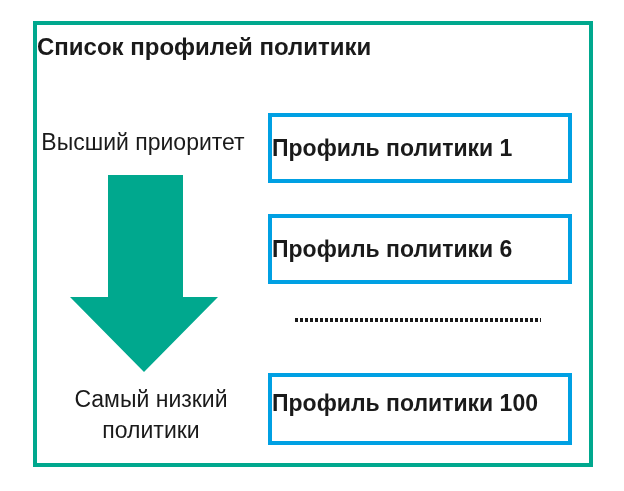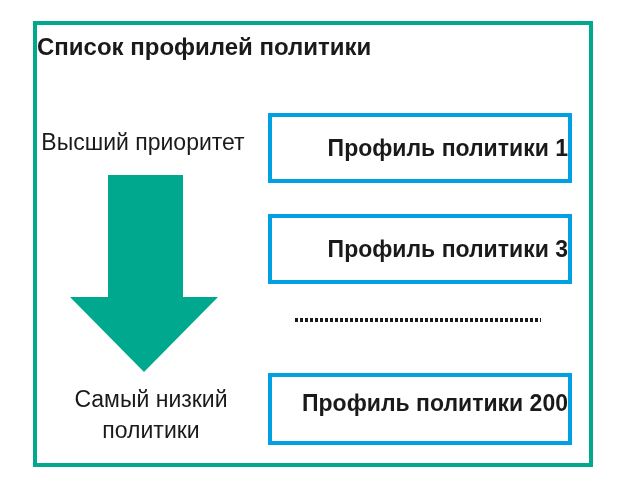--- a/index.html
+++ b/index.html
@@ -66,21 +66,21 @@
     padding-left:16px;
   }
   .profile-box{
     position:absolute;
     left:268px;
     width:304px; height:70px;
     border:4px solid var(--box-border);
     background:#ffffff;
     display:flex;
     align-items:center;
-    justify-content:flex-end;
+    justify-content:flex-start;
     font-size:23px;
     font-weight:bold;
     color:var(--text);
     white-space:nowrap;
   }
   .box-1{top:113px;}
   .box-2{top:214px;}
   .box-3{top:373px; height:72px;}
   .box-3 .profile-label{position:relative; top:-6px;}
   .dots{
@@ -105,21 +105,21 @@
   <div class="label-low">
     <div>Самый низкий</div>
     <div>политики</div>
   </div>
 
   <div class="profile-box box-1">
     <span class="profile-label">Профиль политики 1</span>
   </div>
 
   <div class="profile-box box-2">
-    <span class="profile-label">Профиль политики 3</span>
+    <span class="profile-label">Профиль политики 6</span>
   </div>
 
   <div class="dots"></div>
 
   <div class="profile-box box-3">
-    <span class="profile-label">Профиль политики 200</span>
+    <span class="profile-label">Профиль политики 100</span>
   </div>
 </div>
 
 </body></html>

